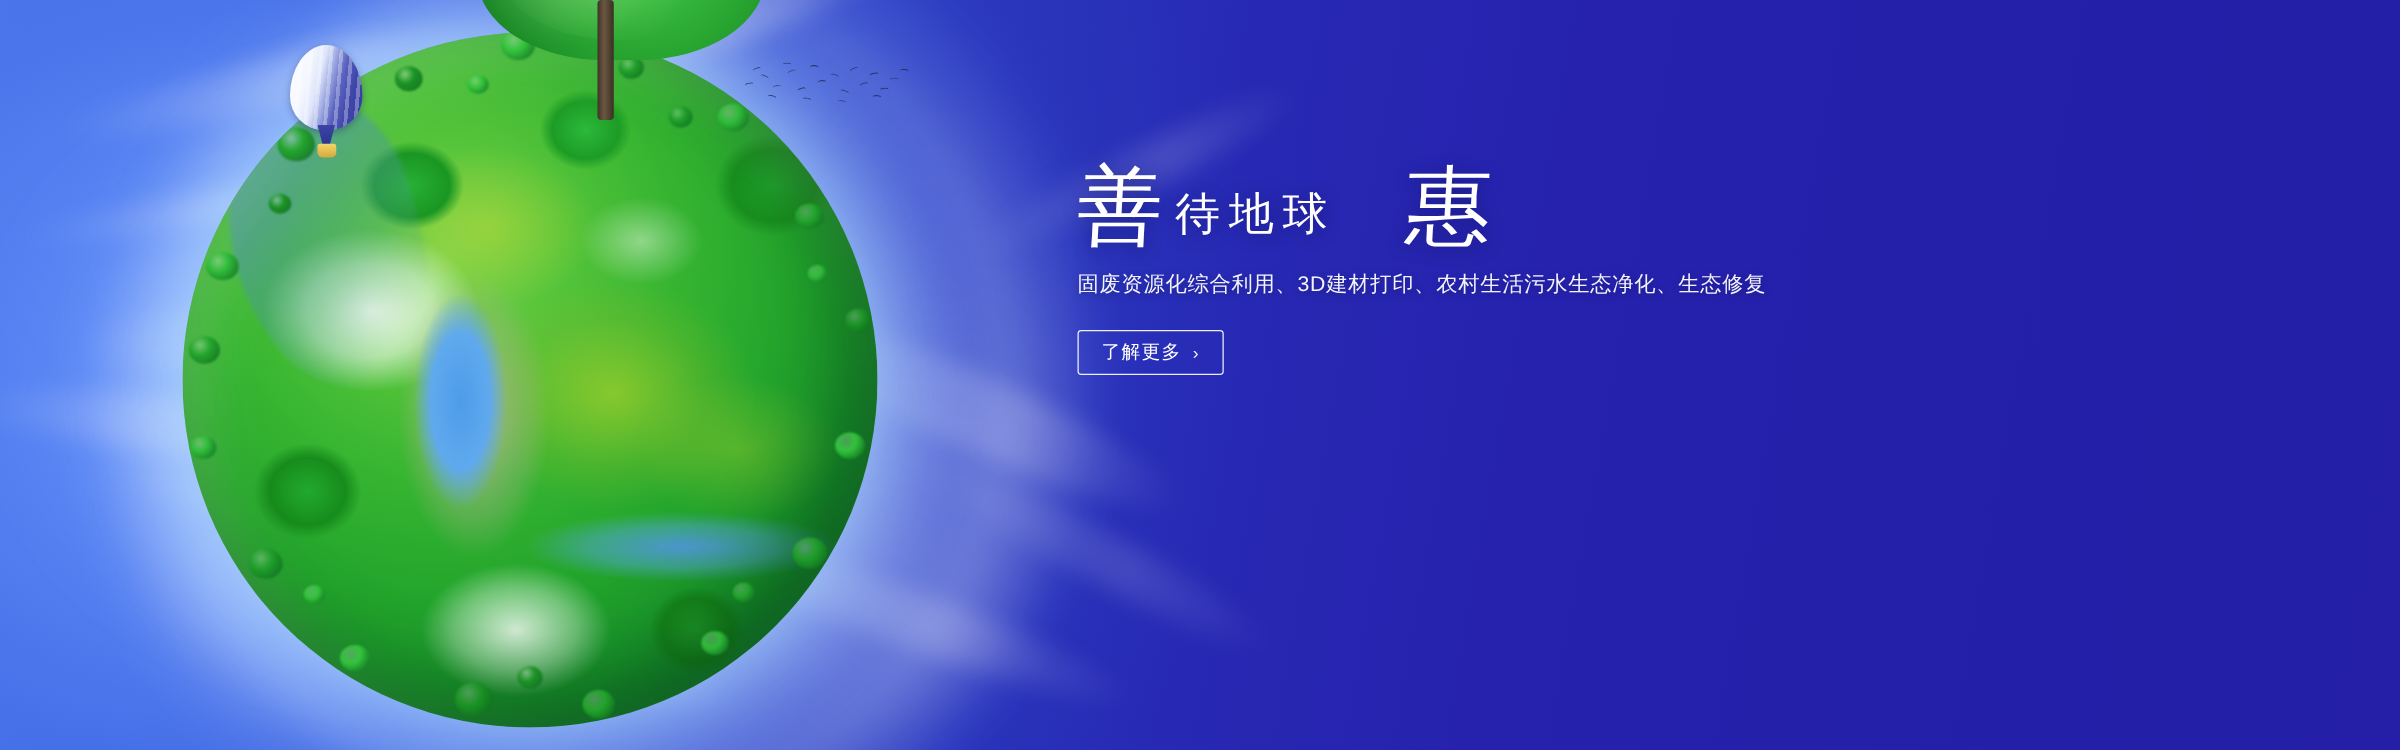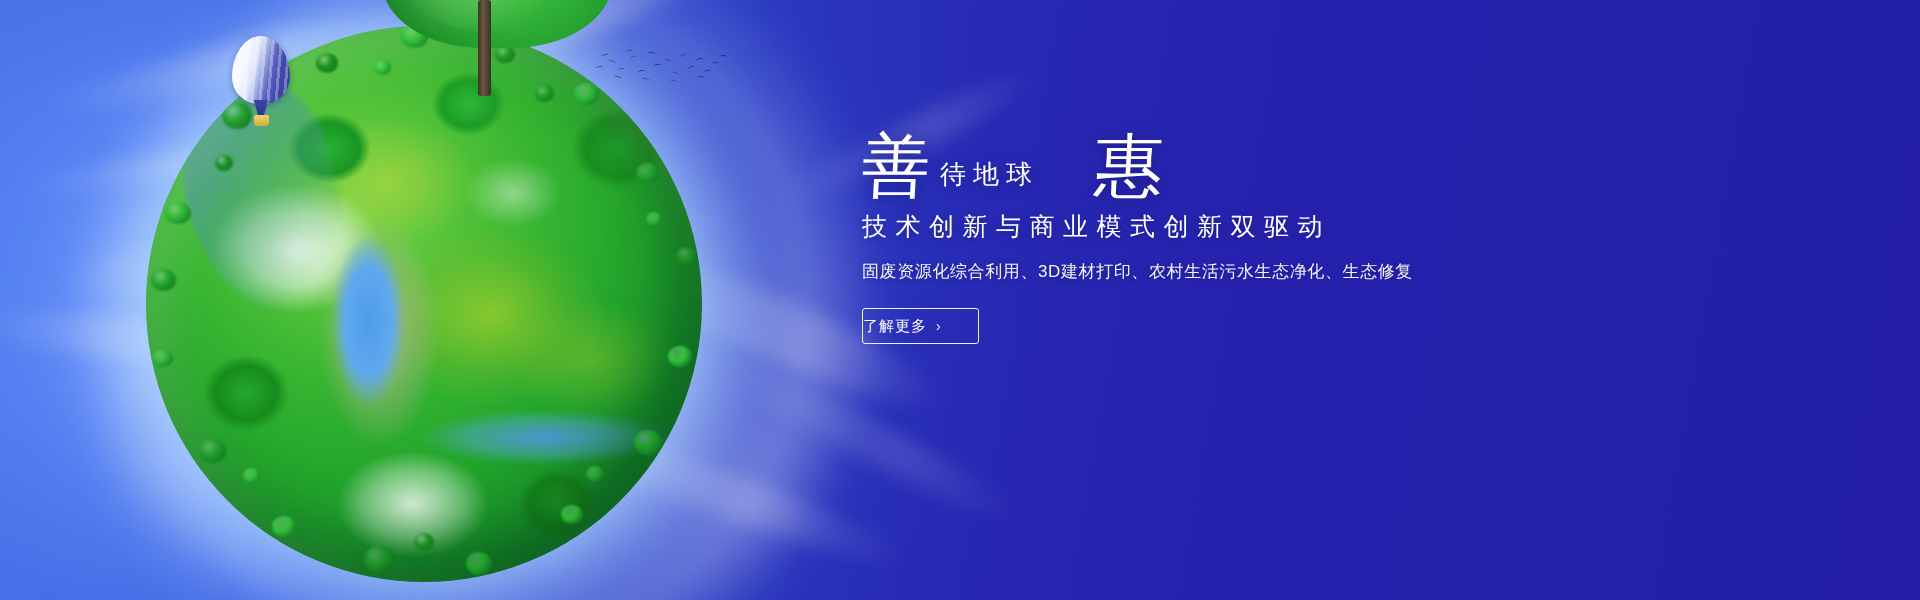--- a/index.html
+++ b/index.html
@@ -252,22 +252,22 @@
     margin-bottom:8px;
   }
   .hl-big {
     font-family:"DejaVu Serif","Liberation Serif",serif;
     font-size:68px; line-height:.94;
     font-weight:400;
     letter-spacing:0;
     transform:skewX(-3deg);
   }
   .hl-small {
-    font-family:Liberation Mono, monospace;
-    font-size:26px; line-height:1;
+    font-family:Liberation Serif, serif;
+    font-size:36px; line-height:1;
     font-weight:400;
     letter-spacing:7px;
     padding:0 0 9px 10px;
   }
   .hl-gap { width:56px; }
 
   .subtitle {
     color:#ffffff;
     font-size:25px;
     letter-spacing:8.5px;
@@ -279,21 +279,21 @@
   .desc {
     color:rgba(255,255,255,.95);
     font-size:17px;
     letter-spacing:.6px;
     line-height:1.4;
     white-space:nowrap;
     margin-top:18px;
     text-shadow:0 1px 6px rgba(10,15,70,.35);
   }
   .cta {
-    display:inline-flex; align-items:center; 
+    display:inline-flex; align-items:center; justify-content:center;
     gap:9px;
     margin-top:24px;
     width:117px; height:36px;
     border:1px solid rgba(255,255,255,.92);
     border-radius:3px;
     background:transparent;
     color:#ffffff;
     font-size:15px;
     letter-spacing:1px;
     cursor:pointer;
@@ -395,21 +395,20 @@
 
   <div class="content">
 
     <div class="headline">
       <span class="hl-big">善</span>
       <span class="hl-small">待地球</span>
       <span class="hl-gap"></span>
       <span class="hl-big">惠</span>
     </div>
 
-    <div class="subtitle">技术创新与商业模式创新双驱动</div>
 
     <div class="desc">固废资源化综合利用、3D建材打印、农村生活污水生态净化、生态修复</div>
 
     <button class="cta">
       <span>了解更多</span>
       <span class="chev">›</span>
     </button>
 
   </div>
 </div>

